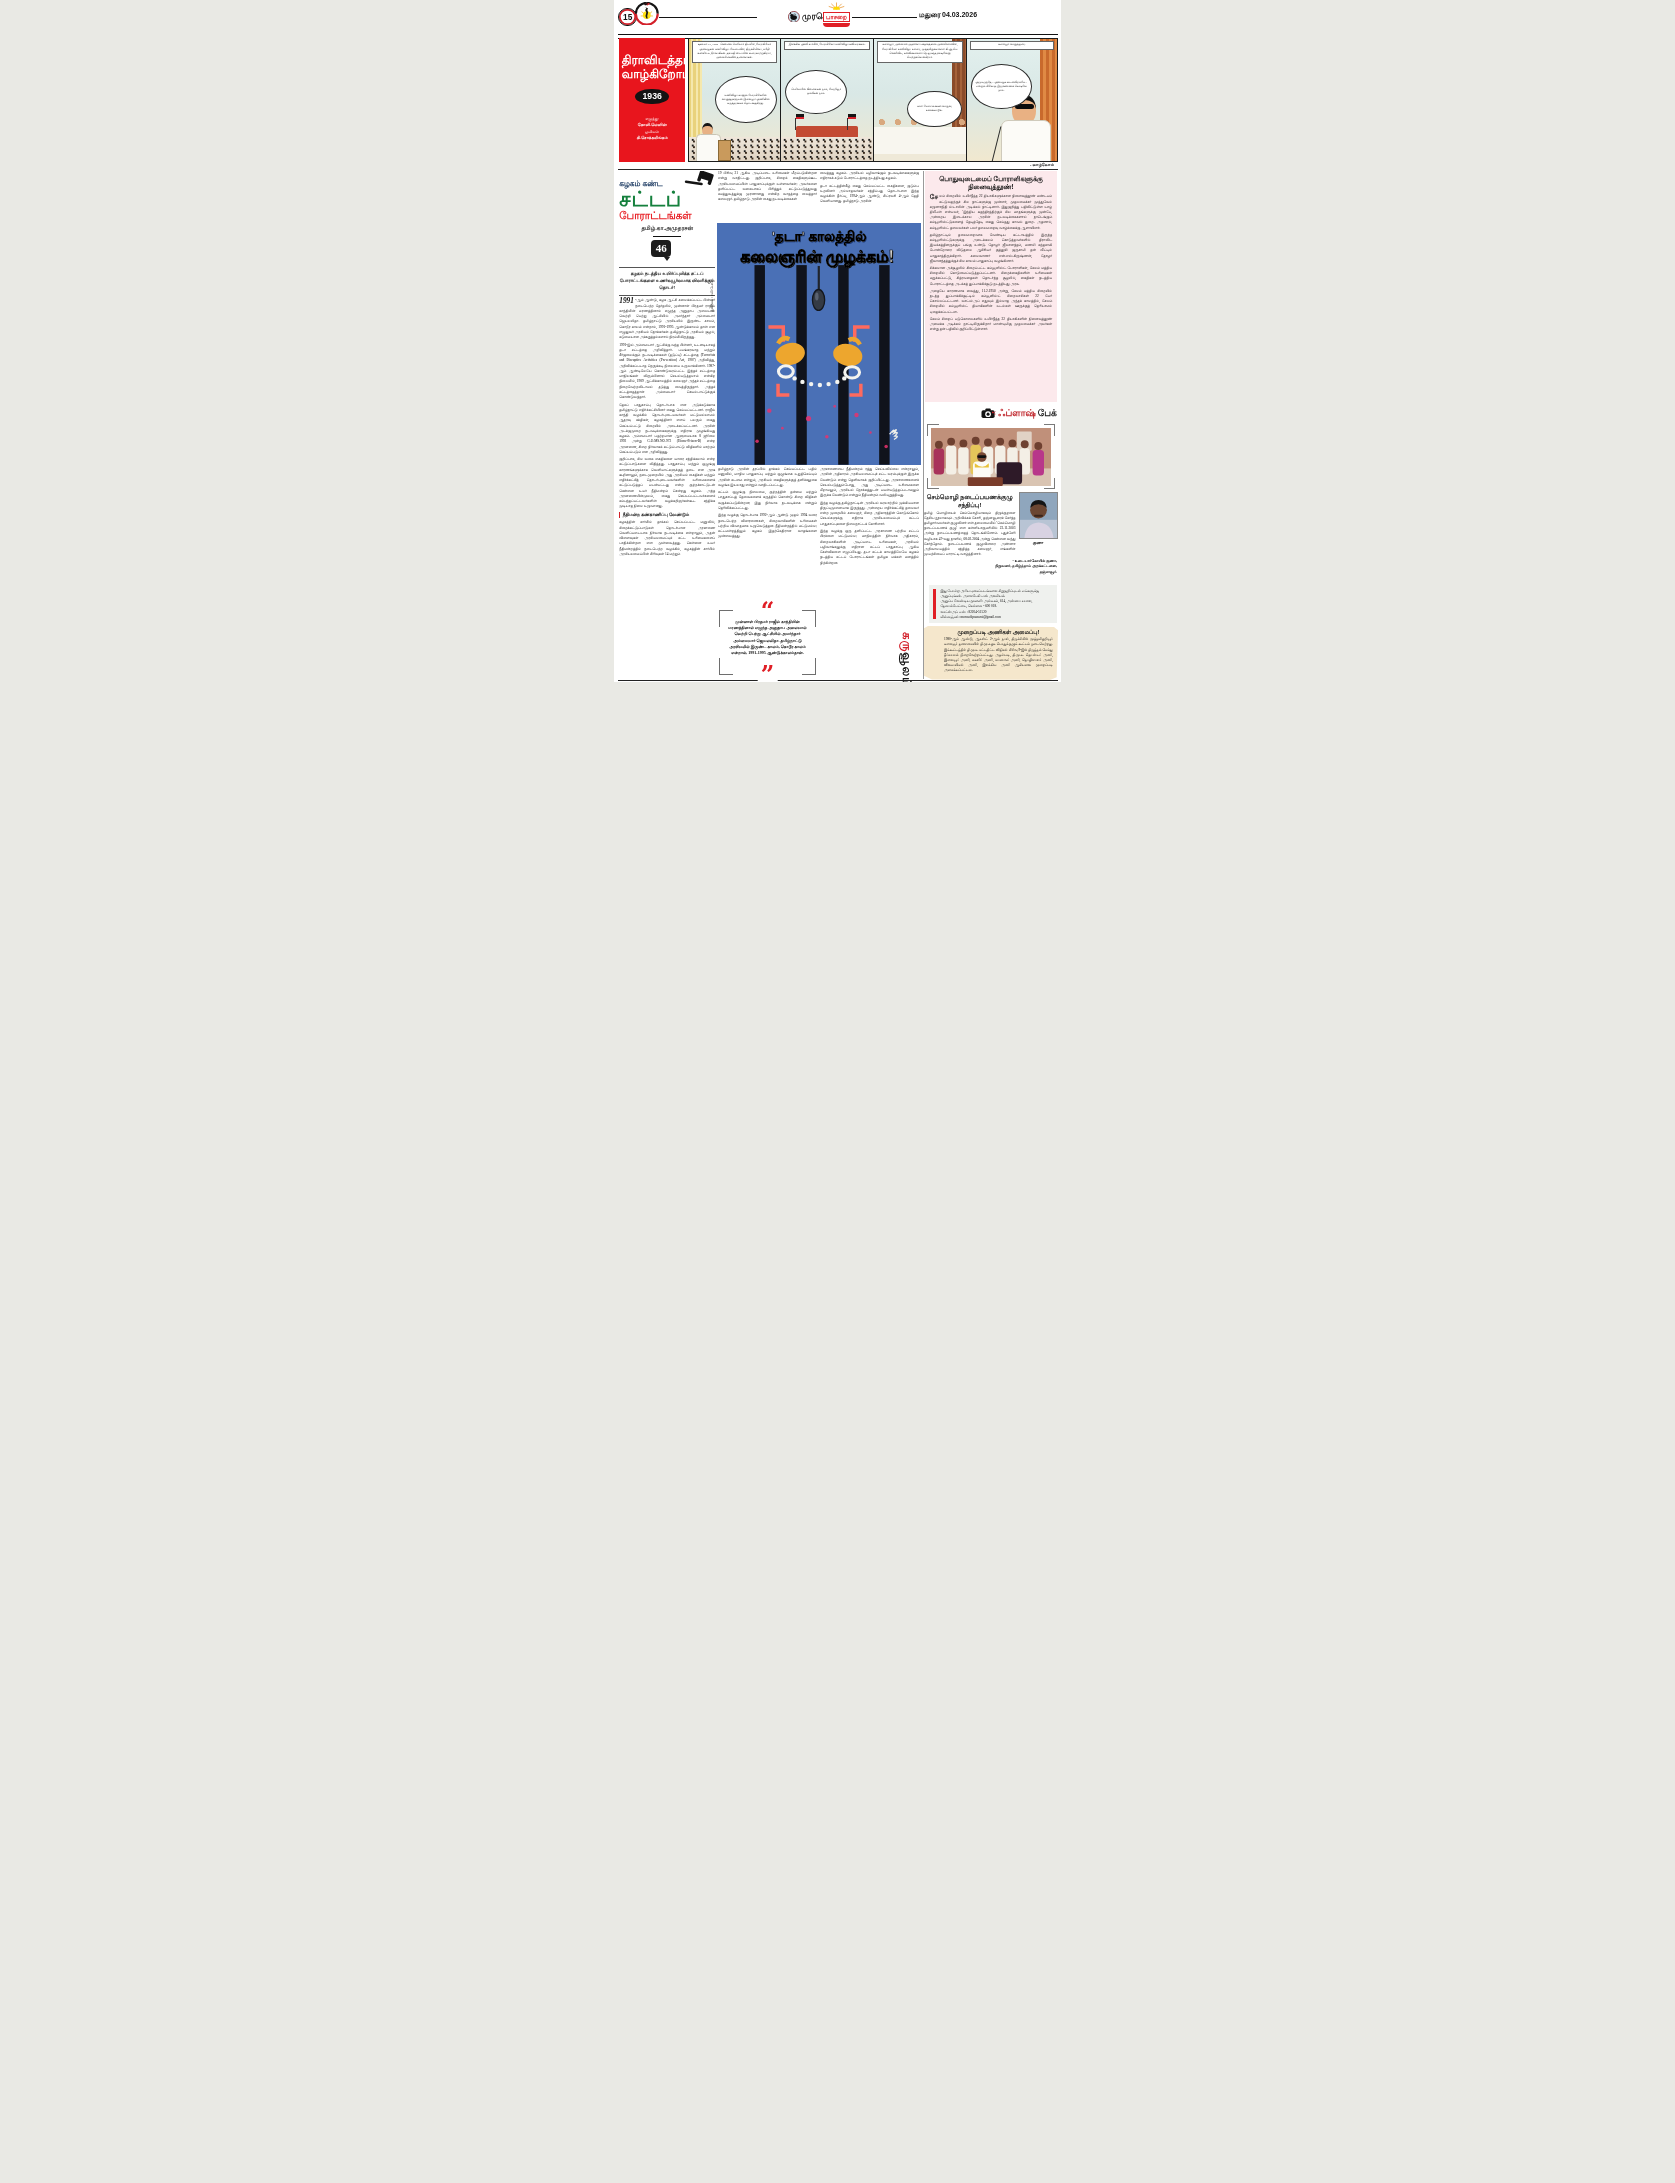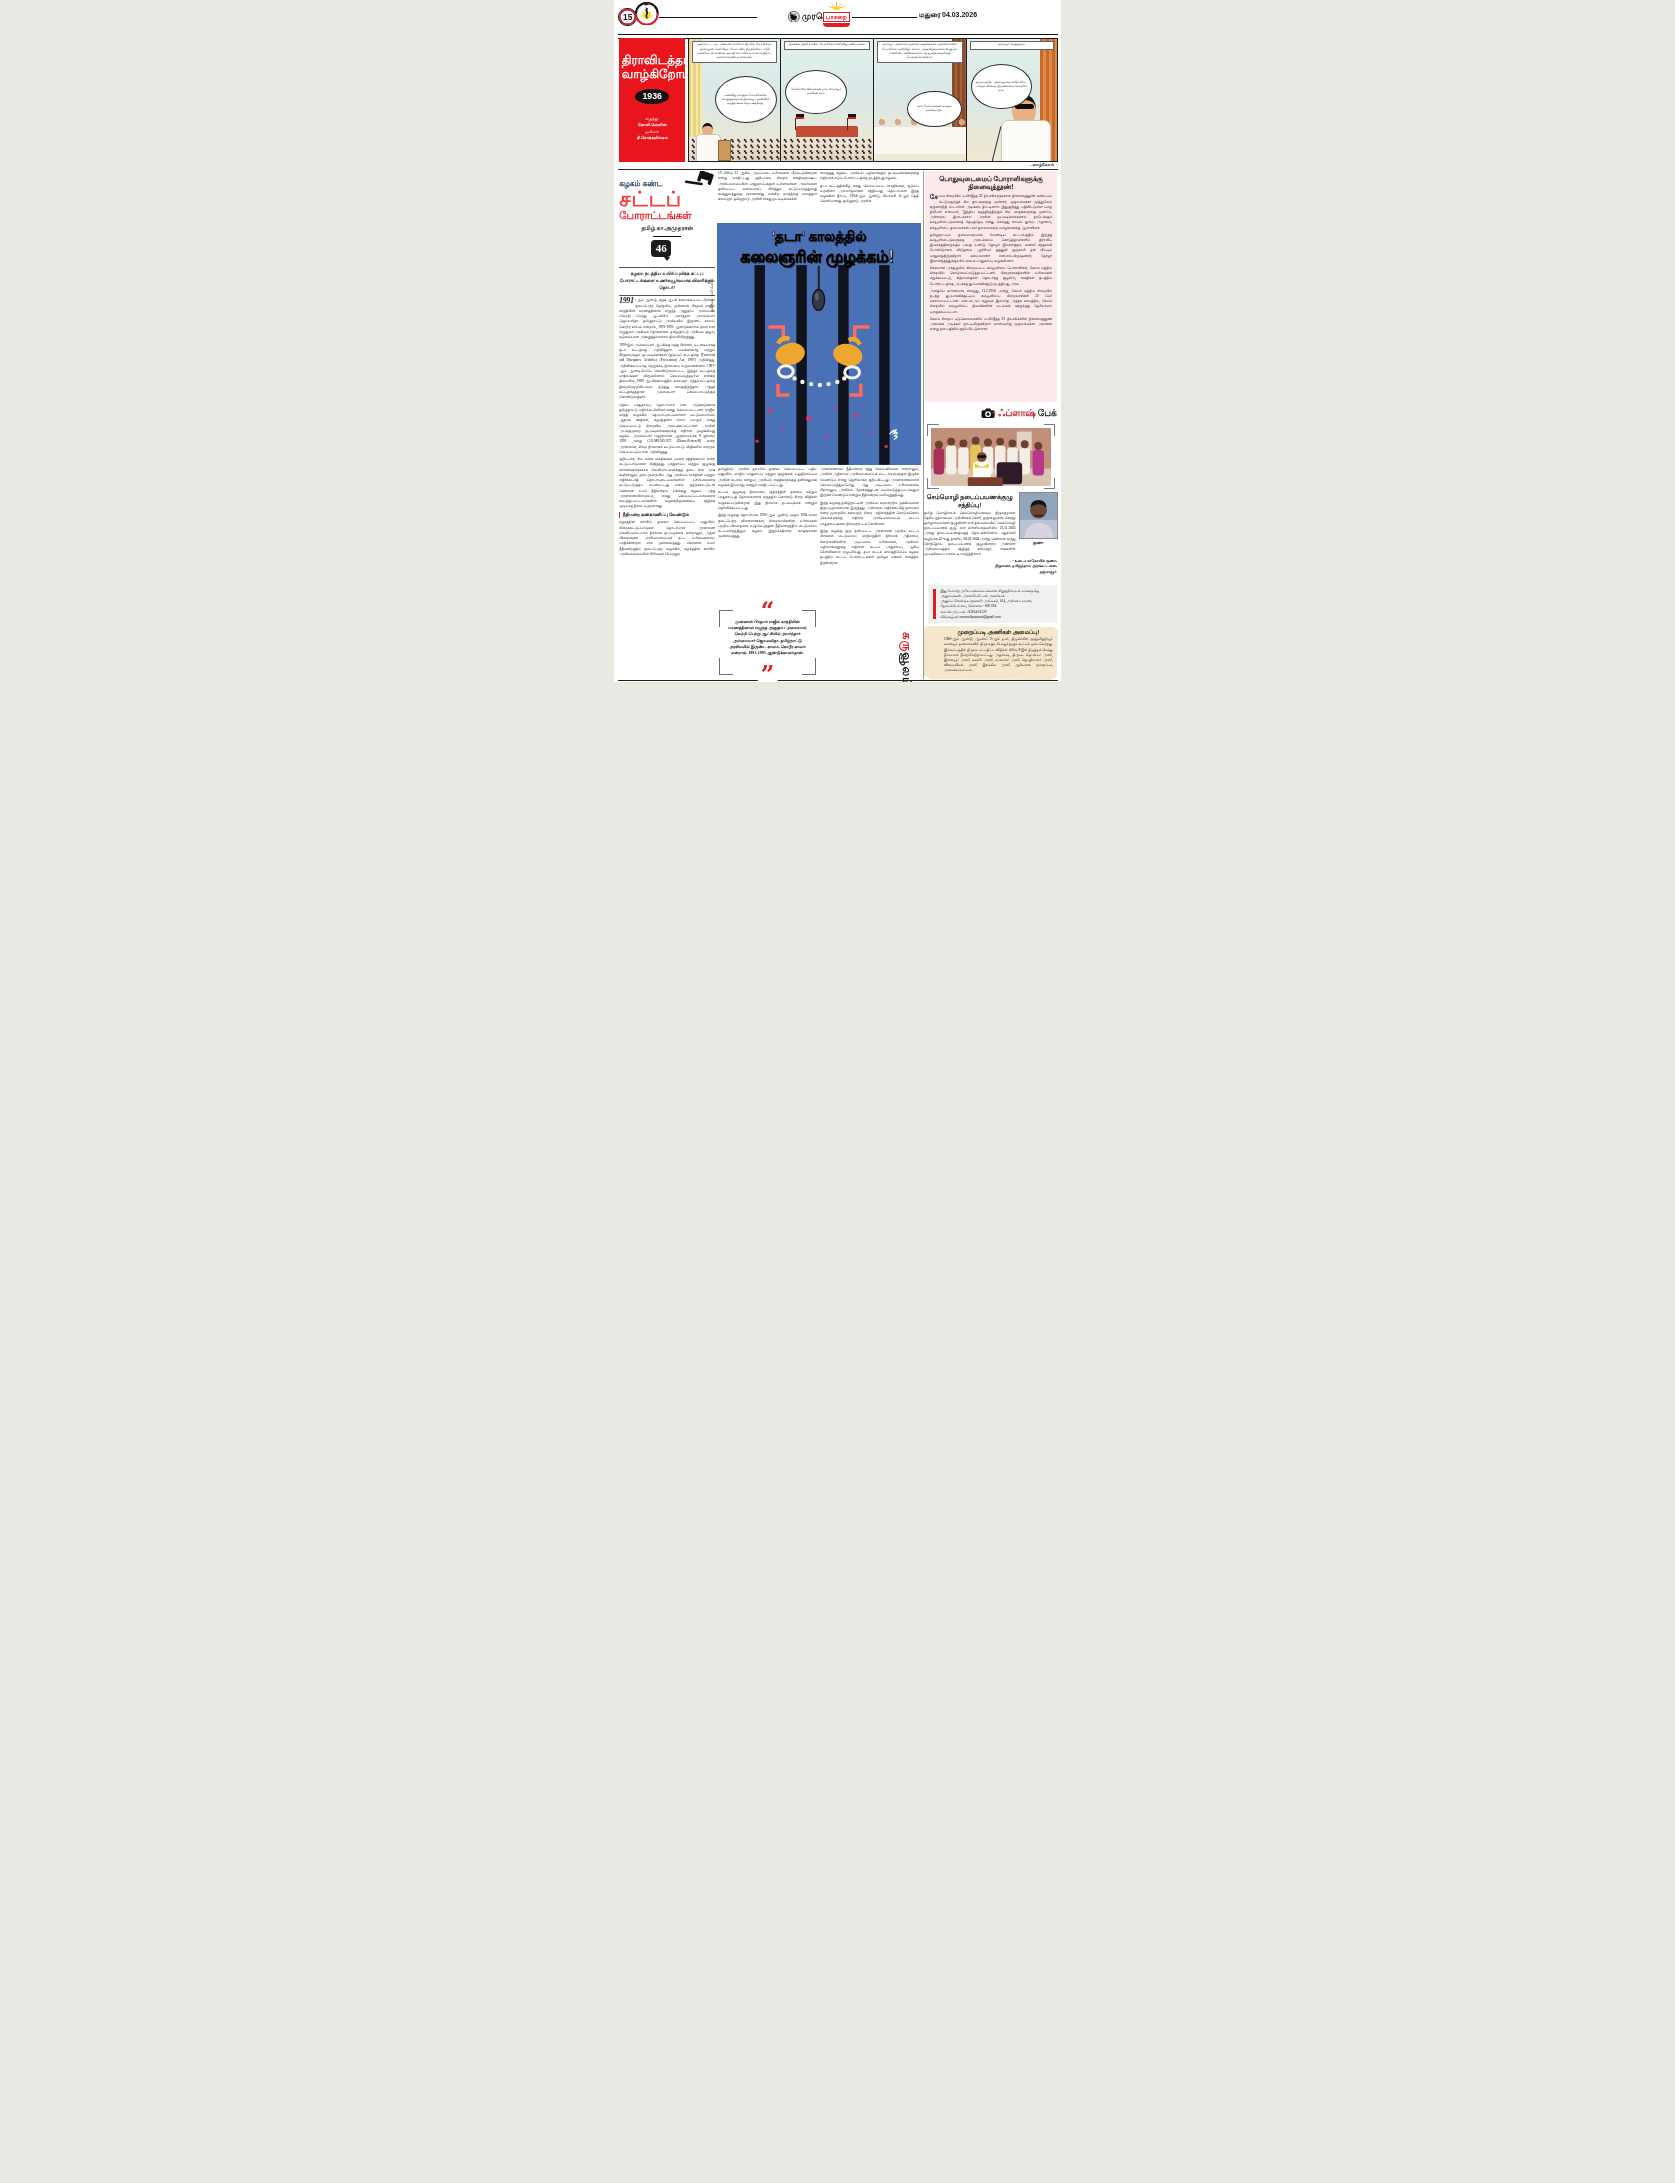--- a/index.html
+++ b/index.html
@@ -75,21 +75,21 @@
   .col2top{left:104px;top:171px;width:99px;height:50px;overflow:hidden;}
   .col3top{left:206px;top:171px;width:99px;height:50px;overflow:hidden;}
   .col2below{left:104px;top:467px;width:99px;height:134px;overflow:hidden;}
   .col3below{left:206px;top:467px;width:99px;height:212px;overflow:hidden;}
   .drop{float:left;font:bold italic 7.4px/6.5px "Liberation Serif",serif;padding-right:1.3px;}
   .drop2{float:left;font:bold 6.5px/6.1px "Liberation Serif",serif;padding-right:1.3px;}
   
   .f-head{position:relative;text-align:center;font-family:"Liberation Sans",sans-serif;margin-bottom:3.5px;}
   .f-kicker{text-align:left;font-weight:bold;font-size:7.4px;color:#16355e;padding-top:7px;}
   .gavel{position:absolute;right:0;top:0;}
-  .f-t1{font-weight:bold;font-size:20.5px;line-height:1.0;color:#ef4444;letter-spacing:0.9px;text-align:left;}
+  .f-t1{font-weight:bold;font-size:20.5px;line-height:1.0;color:#15803d;letter-spacing:0.9px;text-align:left;}
   .f-t2{font-weight:bold;font-size:10.3px;line-height:1.1;color:#e8252a;text-align:left;}
   .f-author{font-weight:bold;font-size:5.7px;color:#2c2c2c;margin-top:3.5px;}
   .f-bar{width:28px;height:1.7px;background:#111;margin:2.6px auto;}
   .f-badge{margin:1.7px auto 0;width:32px;}
   .f-badge span{display:block;width:20px;height:17.5px;background:#1d1d1d;color:#fff;border-radius:3.9px;
      font:bold 11px/17.5px "Liberation Serif",serif;}
   .f-badge .tri{display:block;margin:0 auto;width:0;height:0;border:3.5px solid transparent;border-top:4.8px solid #1d1d1d;}
   .f-hr{height:0.4px;background:#555;margin:3.1px 0;}
   .f-stand{font-weight:bold;font-size:4.4px;line-height:1.55;}
   .subhead{border-left:1.7px solid #d32027;padding-left:2.6px;margin:2.6px 0 2.2px;

